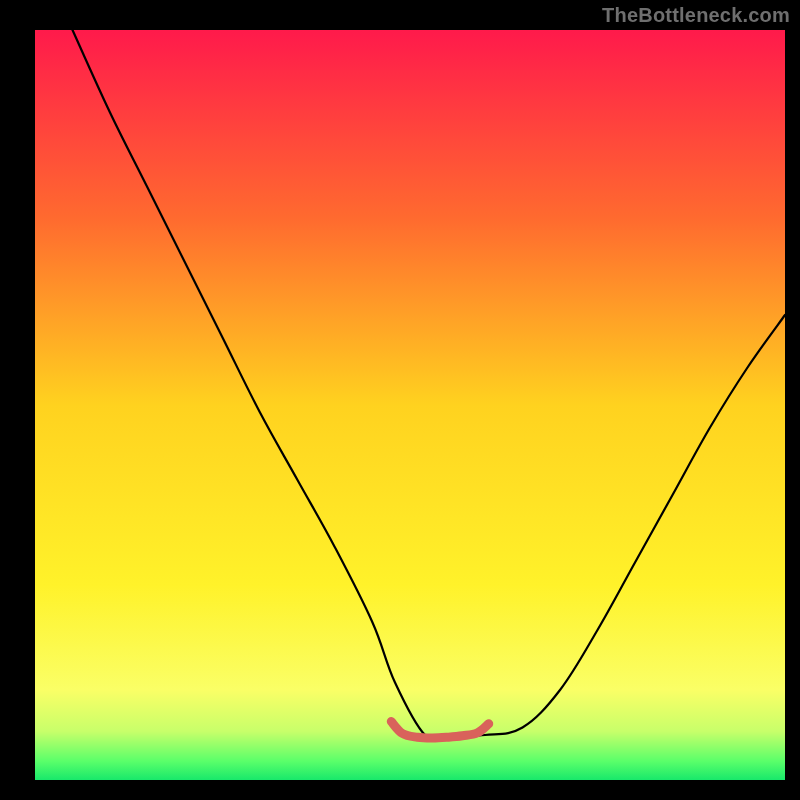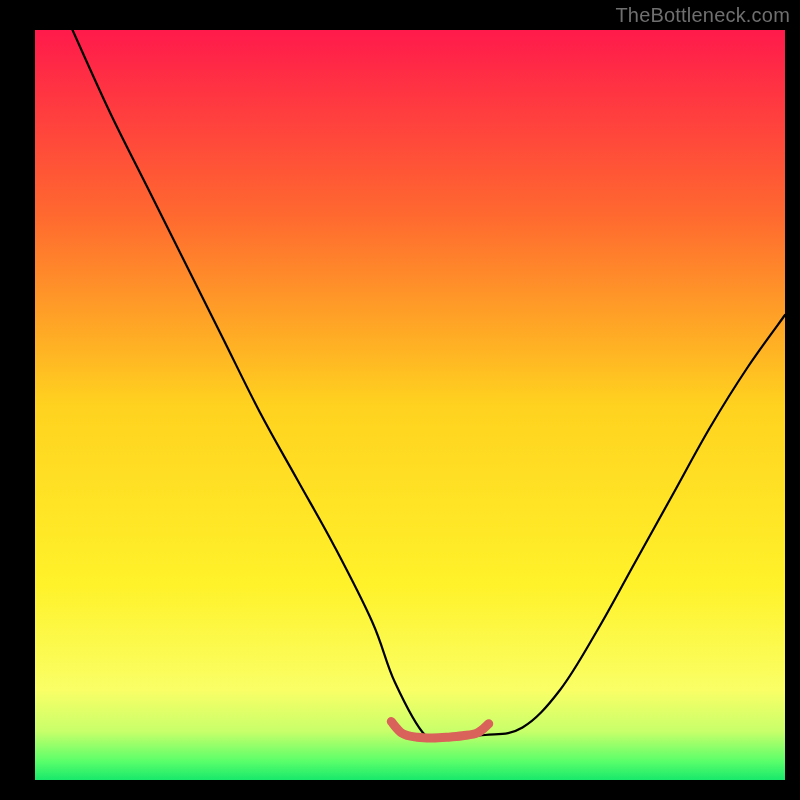--- a/index.html
+++ b/index.html
@@ -18,21 +18,21 @@
     width: 800px;
     height: 800px;
     background: #000;
   }
   .watermark {
     position: absolute;
     top: 4px;
     right: 10px;
     color: #6f6f6f;
     font-size: 20px;
-    font-weight: 400;
+    font-weight: 700;
     letter-spacing: 0.2px;
     z-index: 10;
   }
   svg.plot {
     position: absolute;
     top: 0;
     left: 0;
   }
 </style>
 </head>

